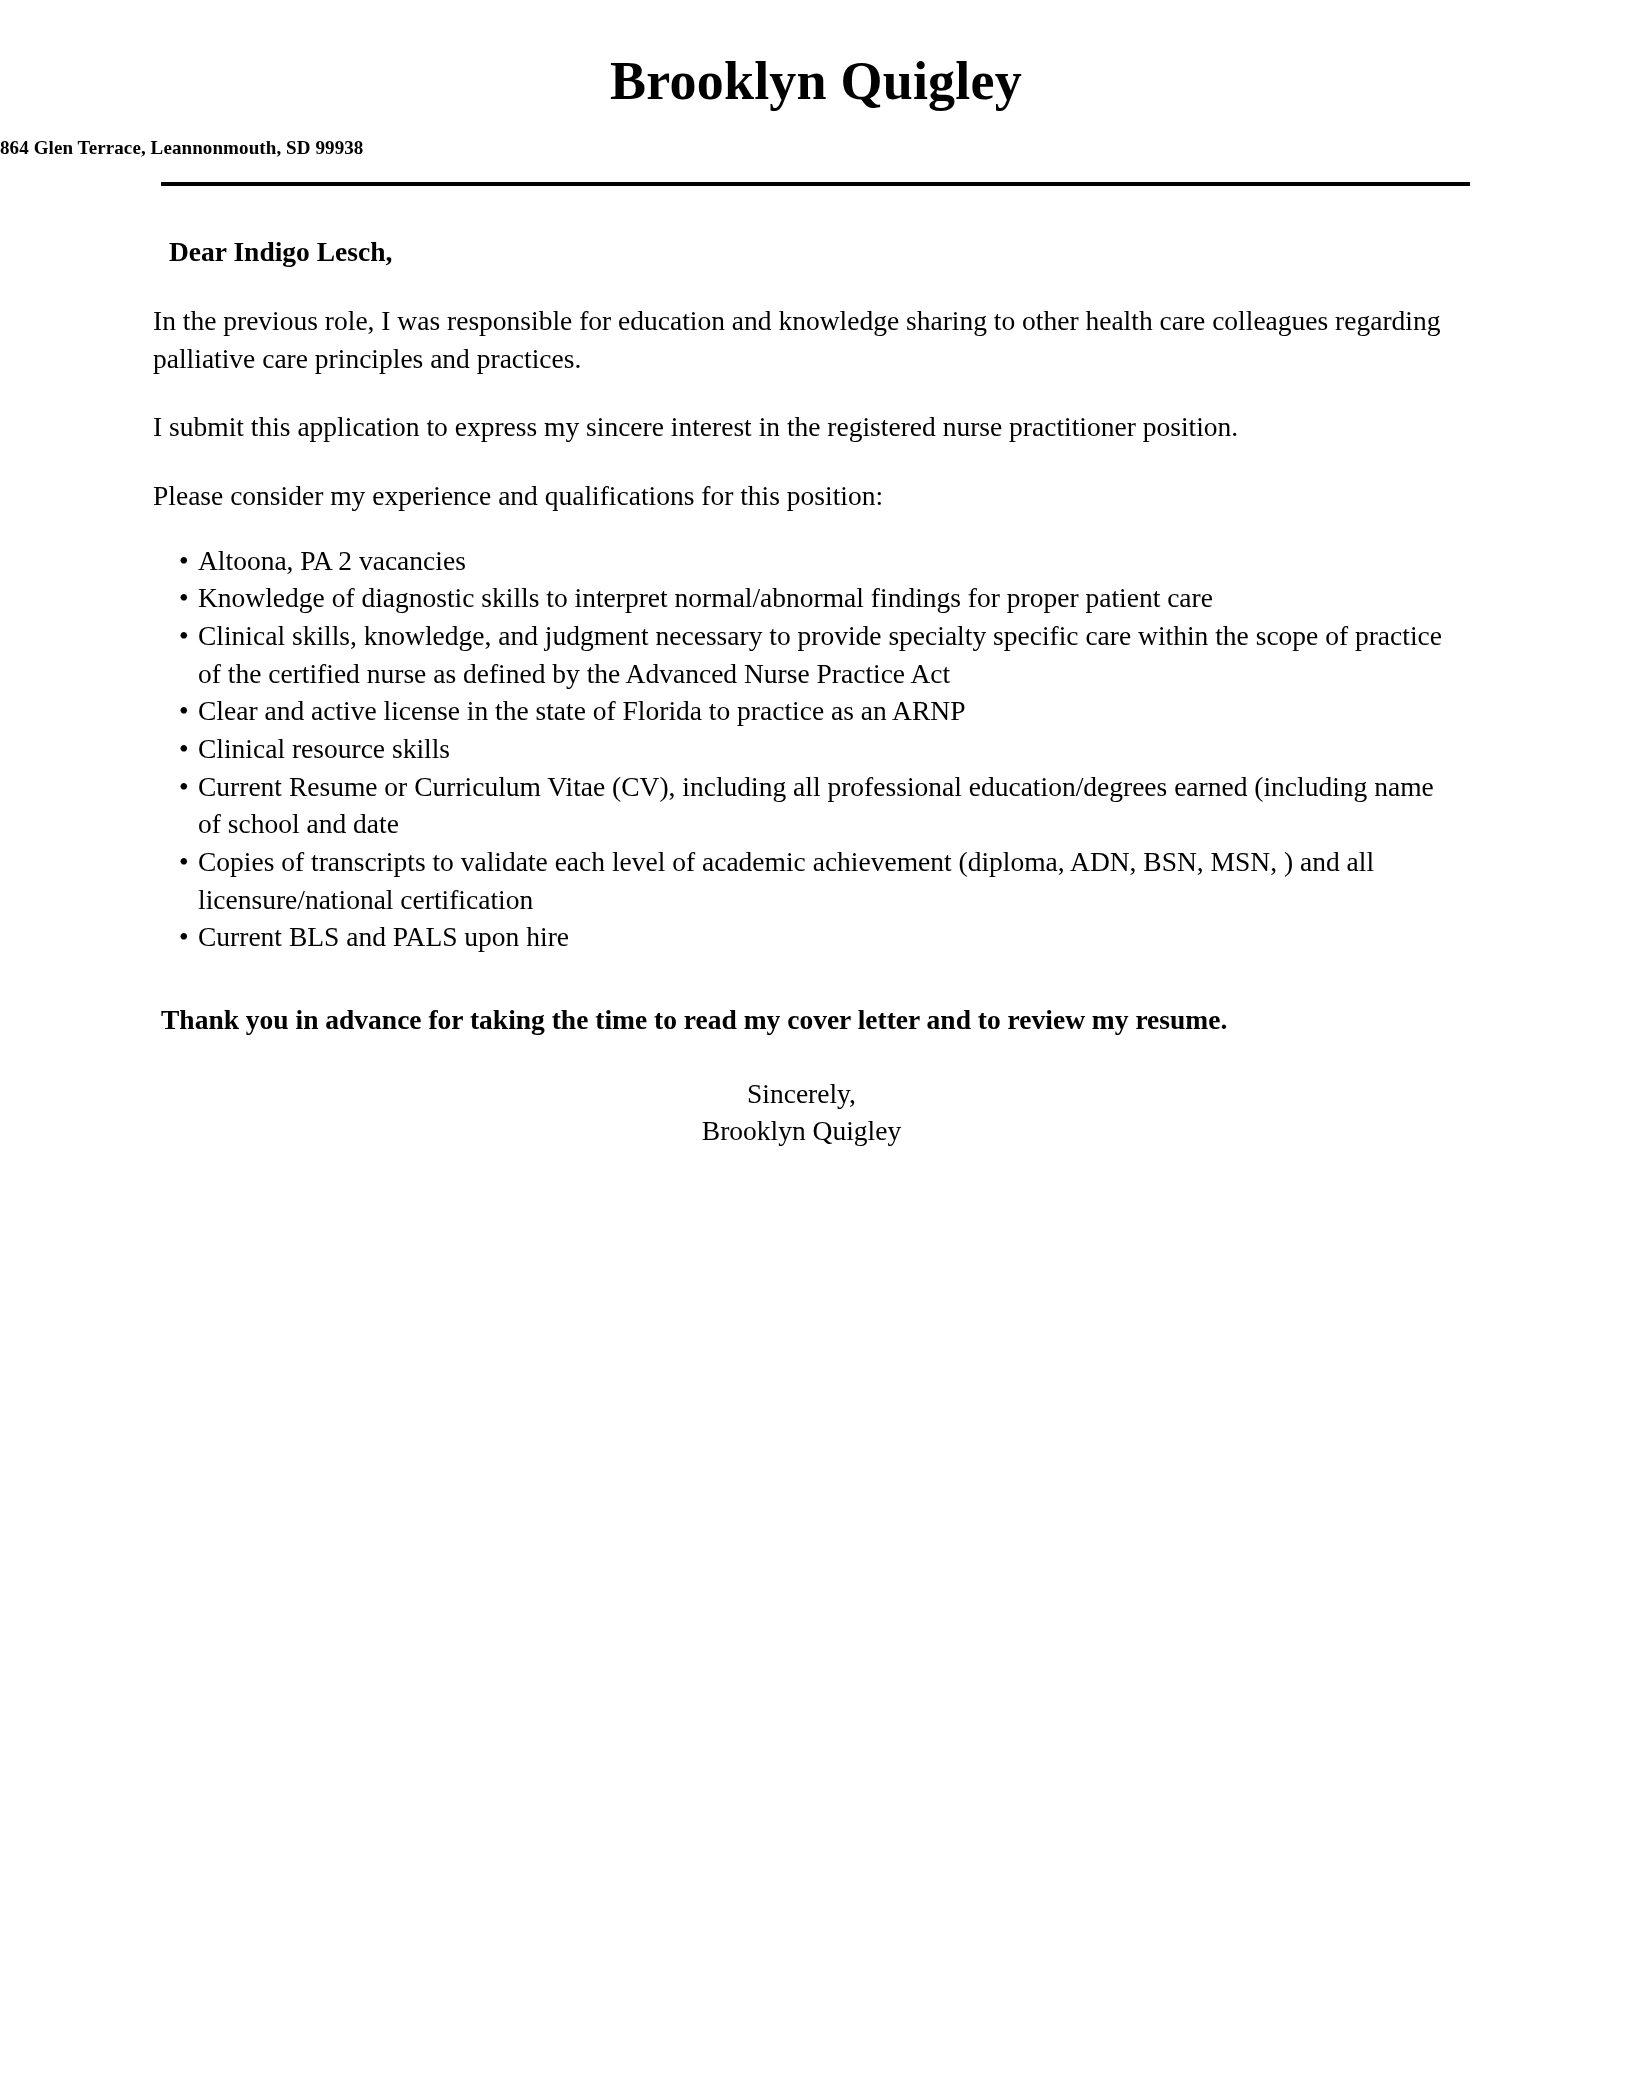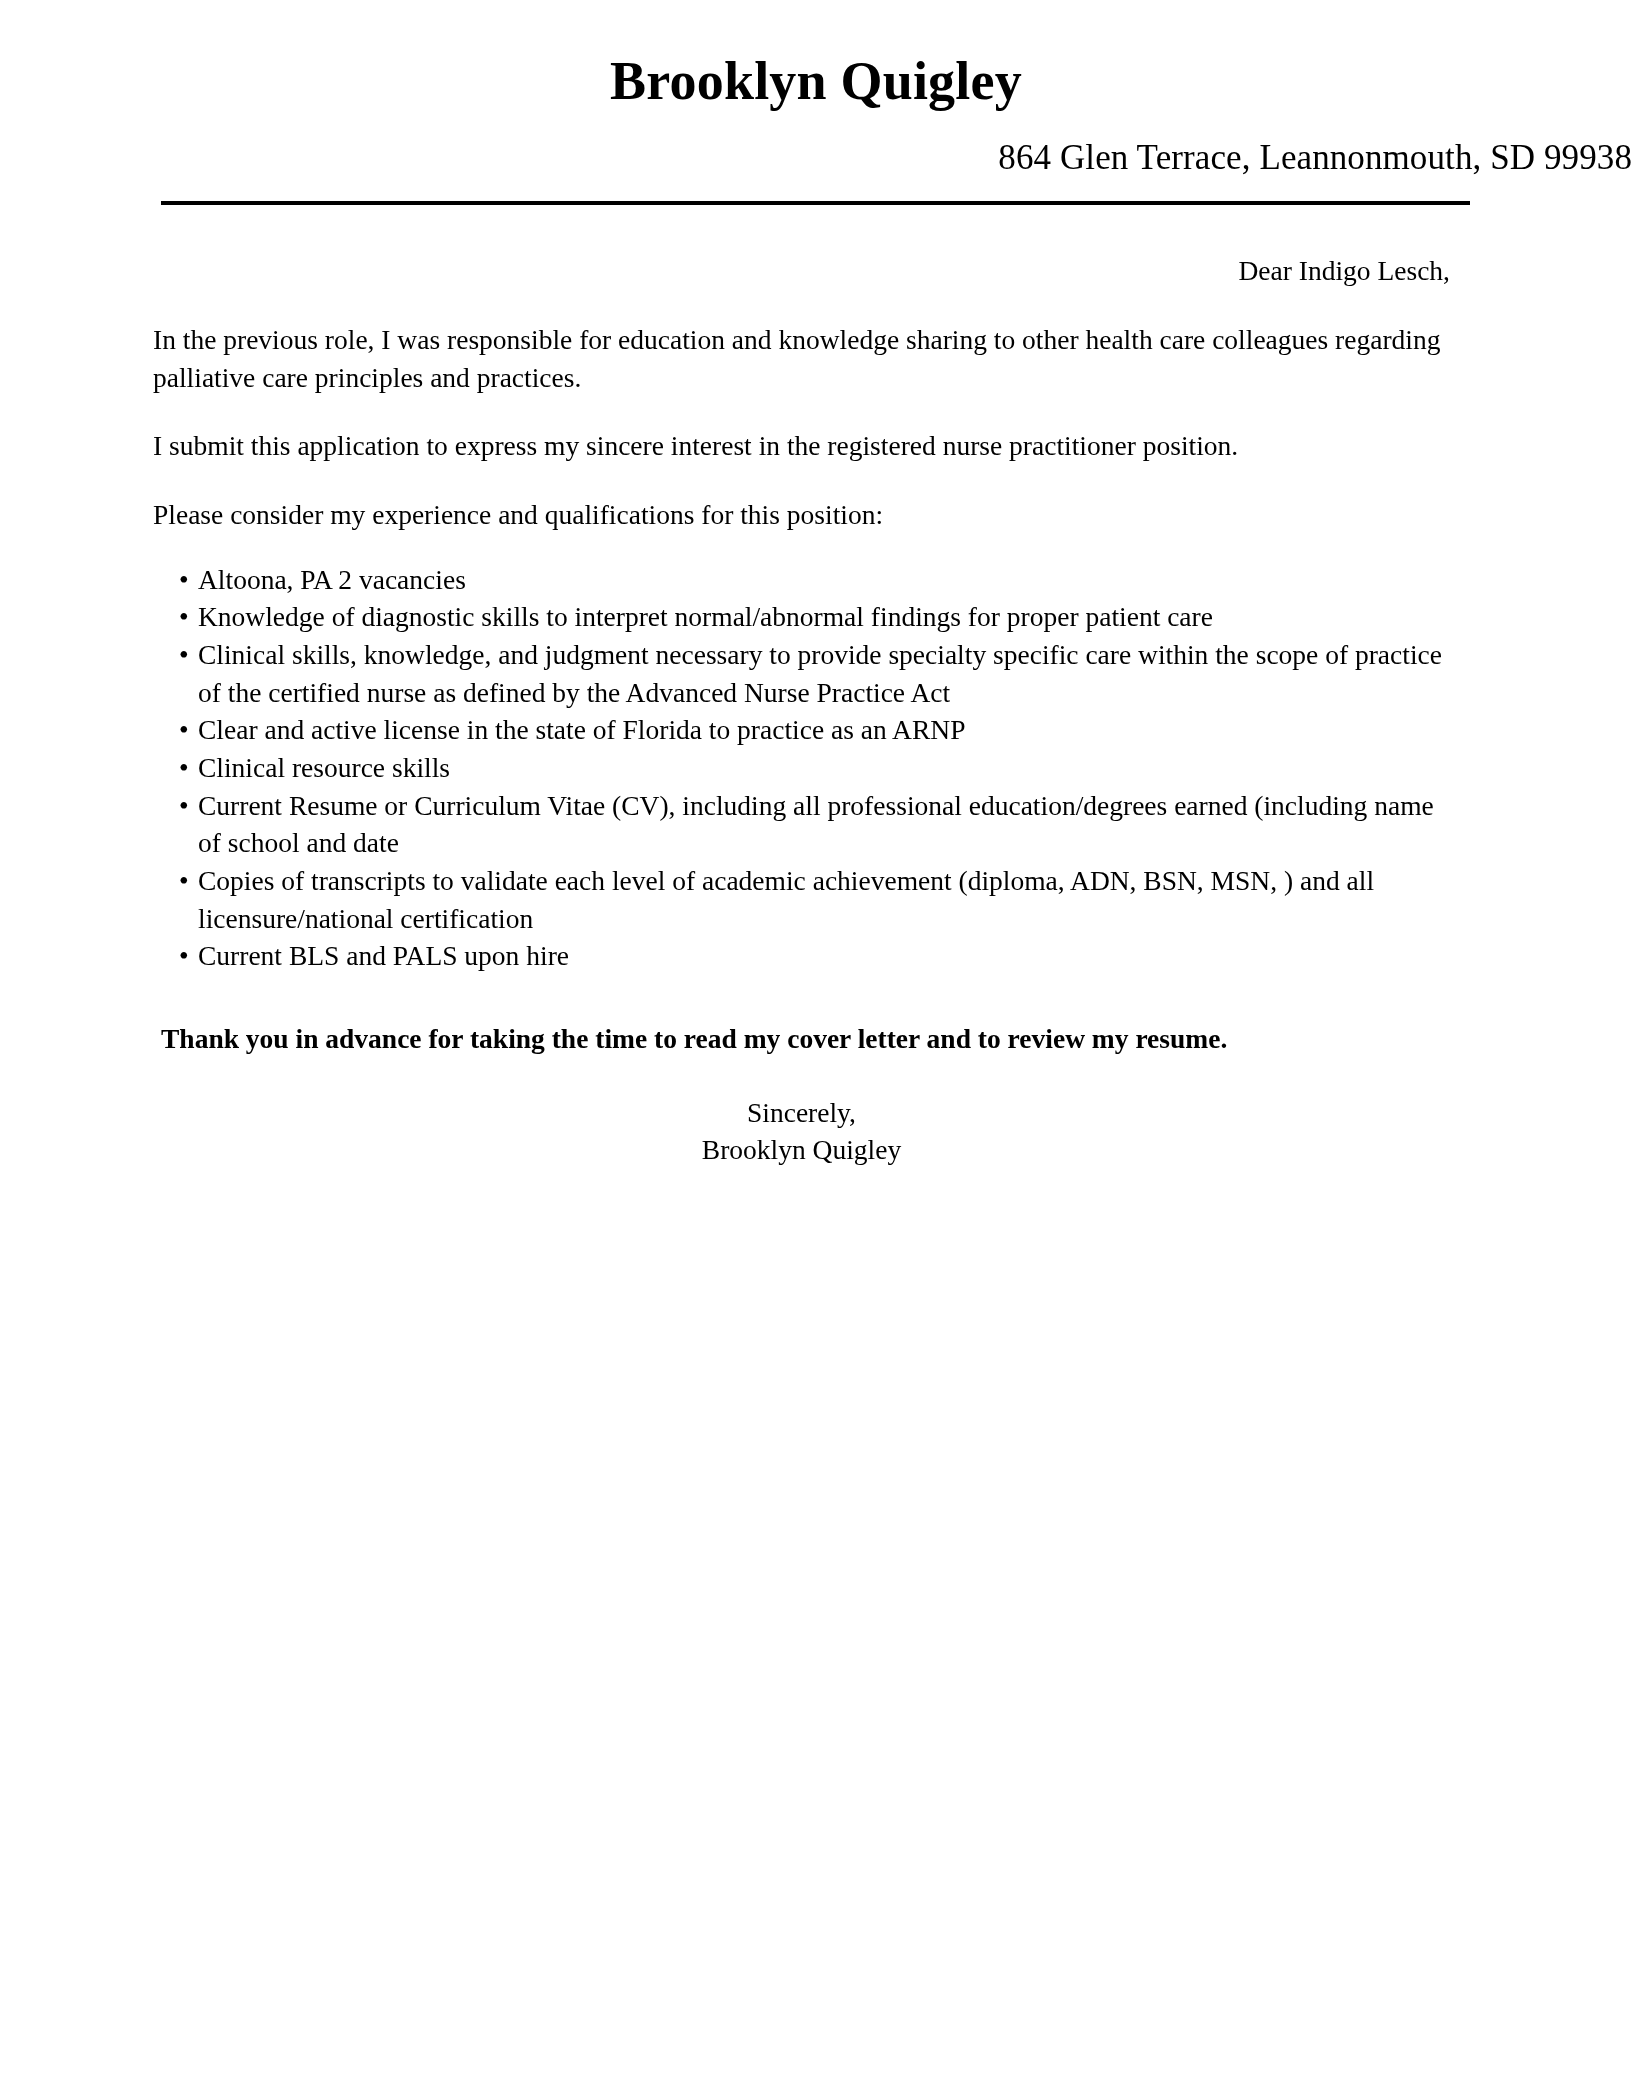--- a/index.html
+++ b/index.html
@@ -30,46 +30,45 @@
   }
   .name-heading {
     text-align: center;
     font-size: 54px;
     font-weight: bold;
     line-height: 1.1;
     letter-spacing: 0.2px;
     margin: 0;
   }
   .address-line {
-    text-align: right;
-    font-size: 35px;
-    font-weight: normal;
+    text-align: left;
+    font-size: 19px;
+    font-weight: bold;
     line-height: 1.2;
     margin: 26px 0 0 0;
     letter-spacing: 0.1px;
   }
   .header-rule {
     height: 4px;
     background: #000000;
     margin: 22px 162px 0 161px;
   }
 
   
   .letter-body {
     margin-left: 153px;
     margin-right: 182px;
     padding-top: 47px;
     font-size: 27.5px;
     line-height: 1.37;
   }
 
   .salutation {
-    font-weight: normal;
-    margin: 0 0 0 0;
-    text-align: right;
+    font-weight: bold;
+    margin: 0 0 0 16px;
   }
 
   .para {
     margin: 31px 0 0 0;
     text-align: left;
   }
 
   .qual-list {
     list-style: none;
     margin: 27px 0 0 0;

